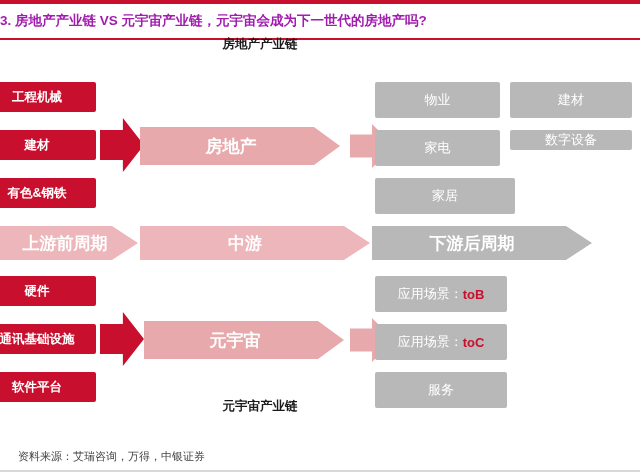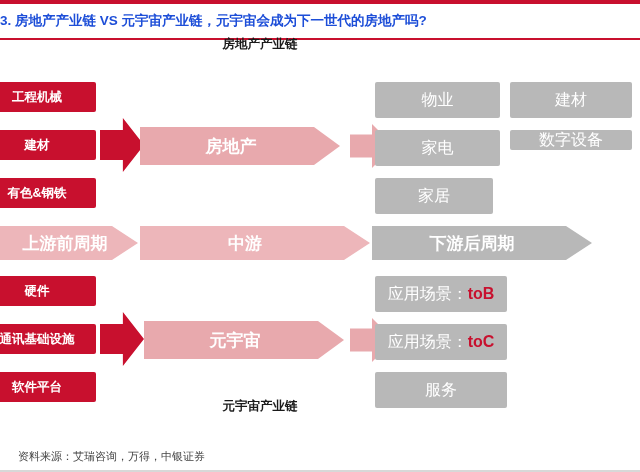--- a/index.html
+++ b/index.html
@@ -22,21 +22,21 @@
     height: 4px;
     background: #c8102e;
   }
   .title {
     position: absolute;
     left: 0px;
     top: 12px;
     width: 640px;
     font-size: 13.5px;
     font-weight: bold;
-    color: #1d4ed8;
+    color: #a21caf;
     letter-spacing: 0px;
     white-space: nowrap;
   }
   .title-underline {
     position: absolute;
     left: 0;
     top: 38px;
     width: 640px;
     height: 2px;
     background: #c8102e;
@@ -107,21 +107,21 @@
     position: absolute;
     background: #e8a9ad;
     clip-path: polygon(0 24%, 50% 24%, 50% 0, 100% 50%, 50% 100%, 50% 76%, 0 76%);
   }
 
   
   .gbox {
     position: absolute;
     background: #b8b8b8;
     color: #ffffff;
-    font-size: 16px;
+    font-size: 13px;
     display: flex;
     align-items: center;
     justify-content: center;
     border-radius: 2px;
     text-align: center;
   }
   .gbox .accent {
     color: #c8102e;
     font-weight: bold;
   }
@@ -201,21 +201,21 @@
 </div>
 <div class="gbox" style="left:510px; top:82px; width:122px; height:36px;">
   <span>建材</span>
 </div>
 <div class="gbox" style="left:375px; top:130px; width:125px; height:36px;">
   <span>家电</span>
 </div>
 <div class="gbox" style="left:510px; top:130px; width:122px; height:20px;">
   <span>数字设备</span>
 </div>
-<div class="gbox" style="left:375px; top:178px; width:118px; height:36px;">
+<div class="gbox" style="left:375px; top:178px; width:140px; height:36px;">
   <span>家居</span>
 </div>
 
 <div class="gbox" style="left:375px; top:276px; width:132px; height:36px;">
   <span>应用场景：</span>
     <span class="accent">toB</span>
 </div>
 <div class="gbox" style="left:375px; top:324px; width:132px; height:36px;">
   <span>应用场景：</span>
     <span class="accent">toC</span>

